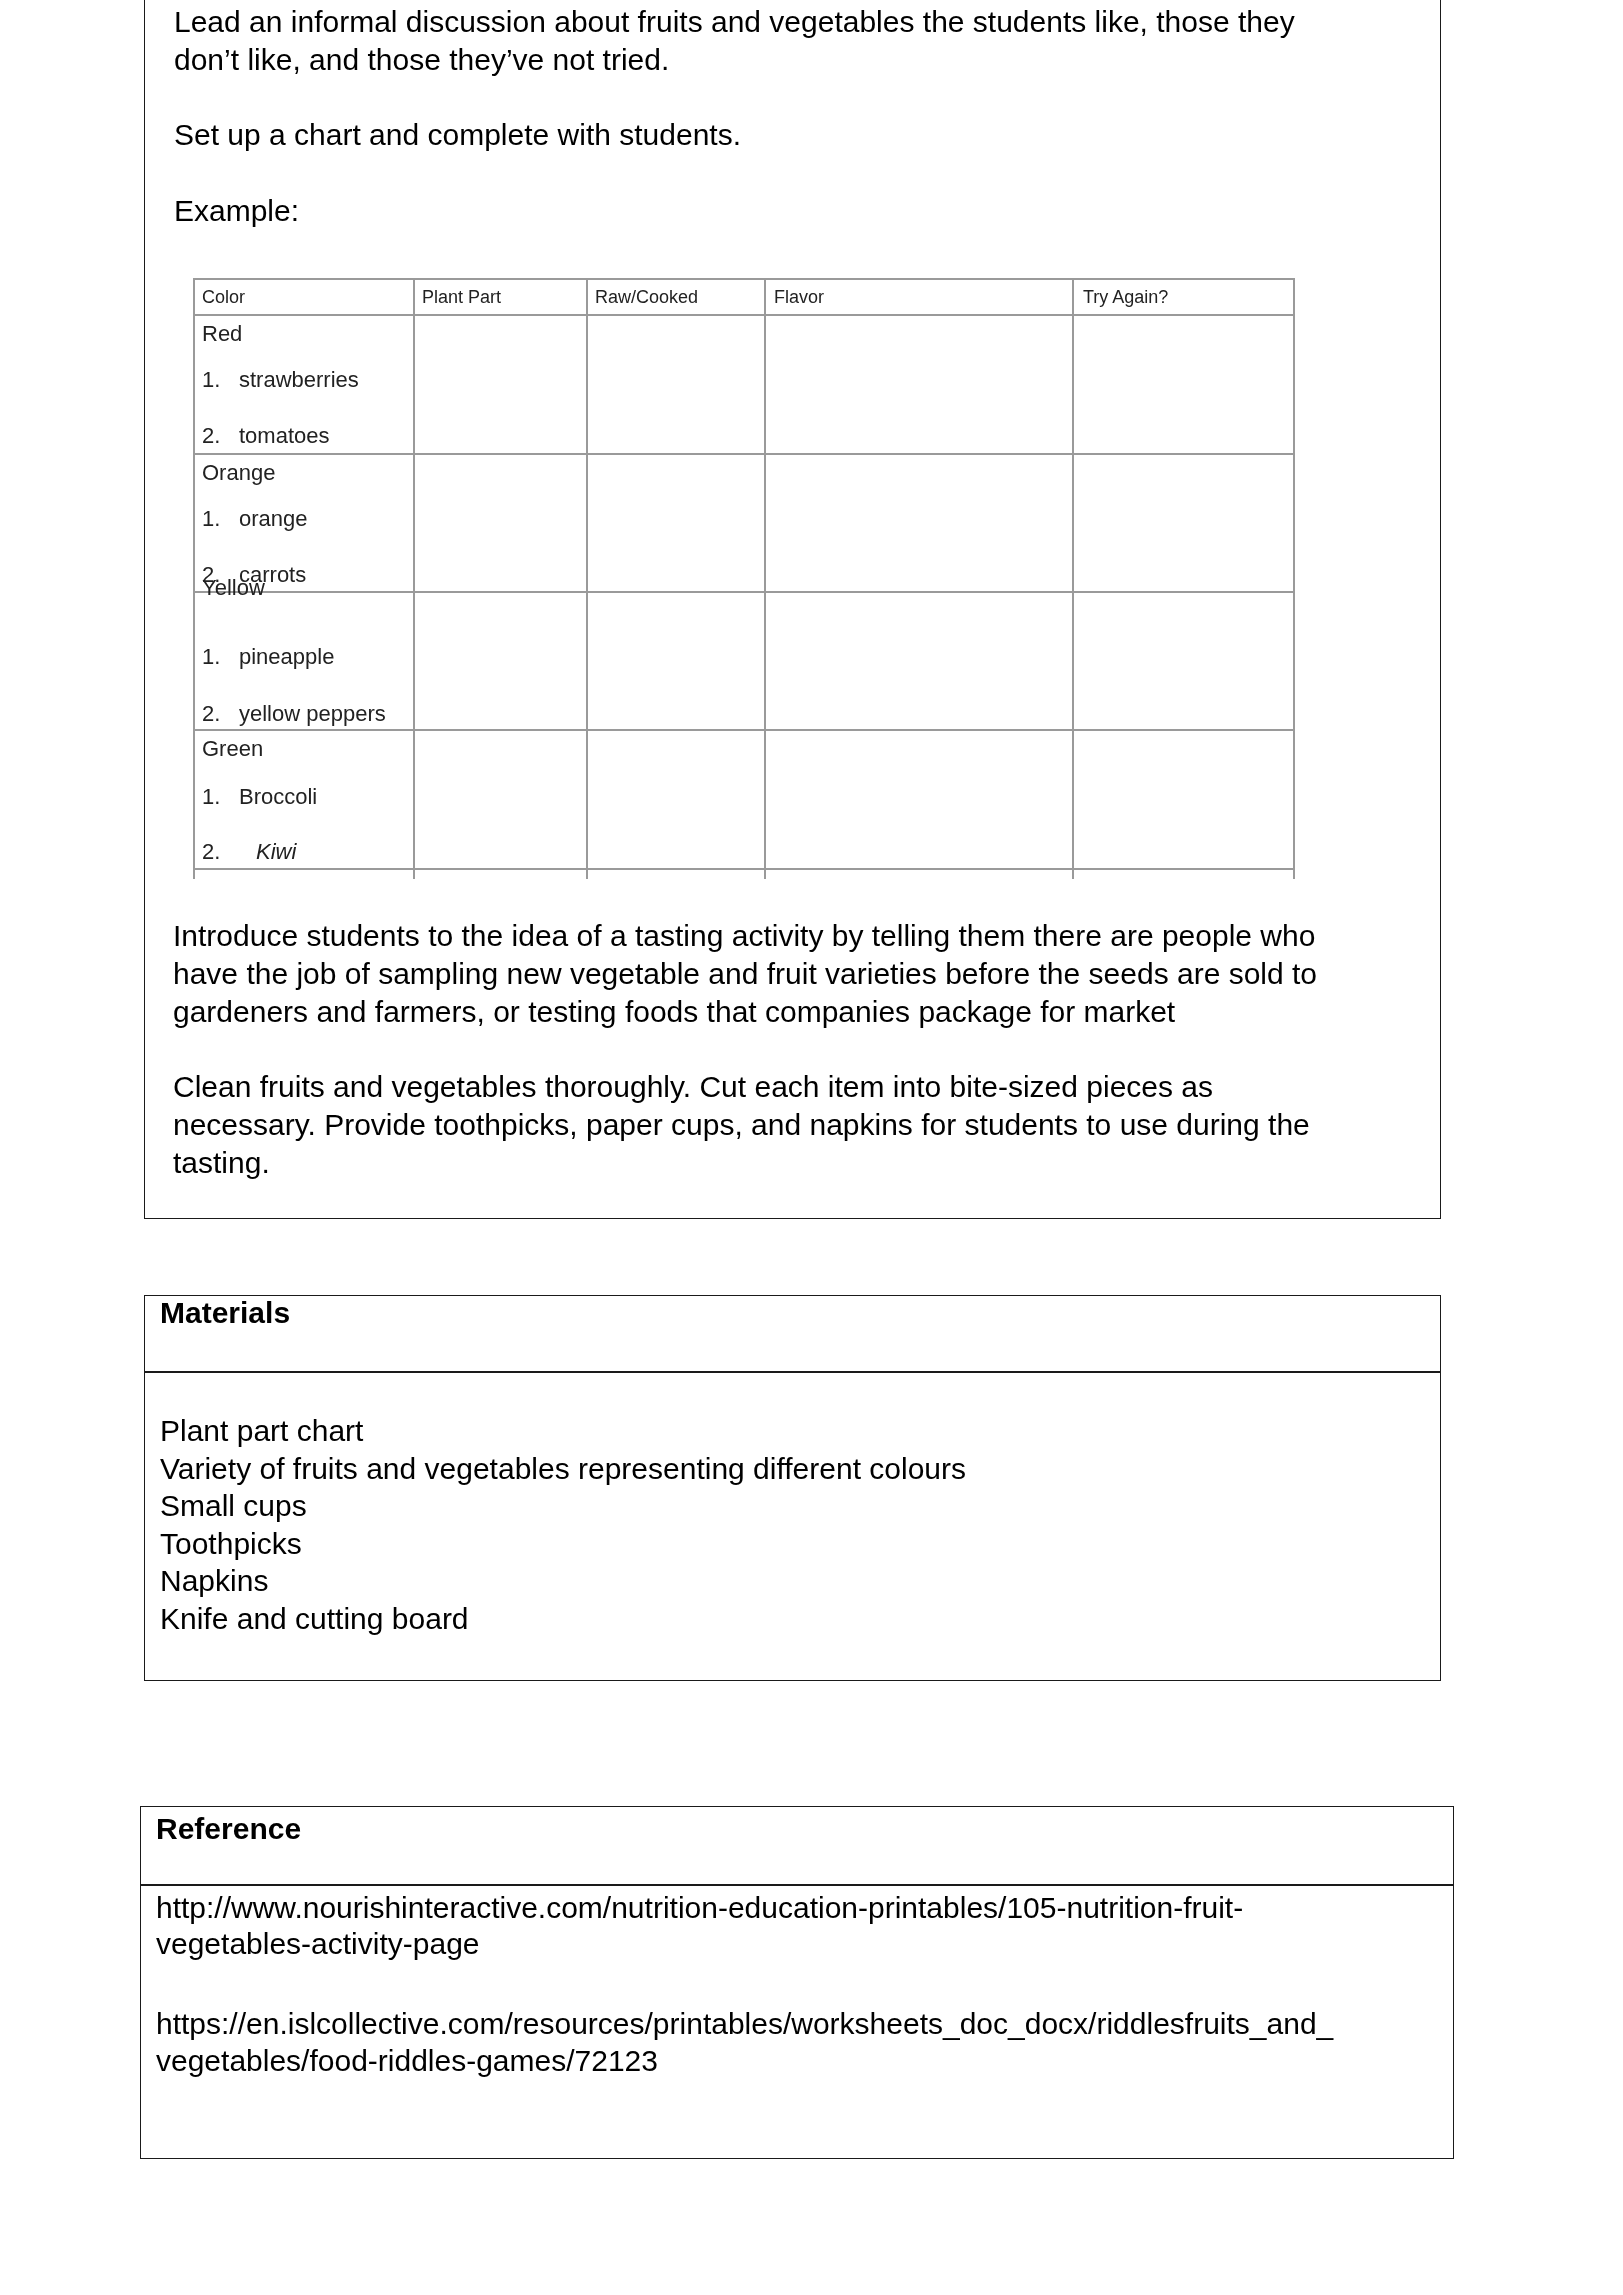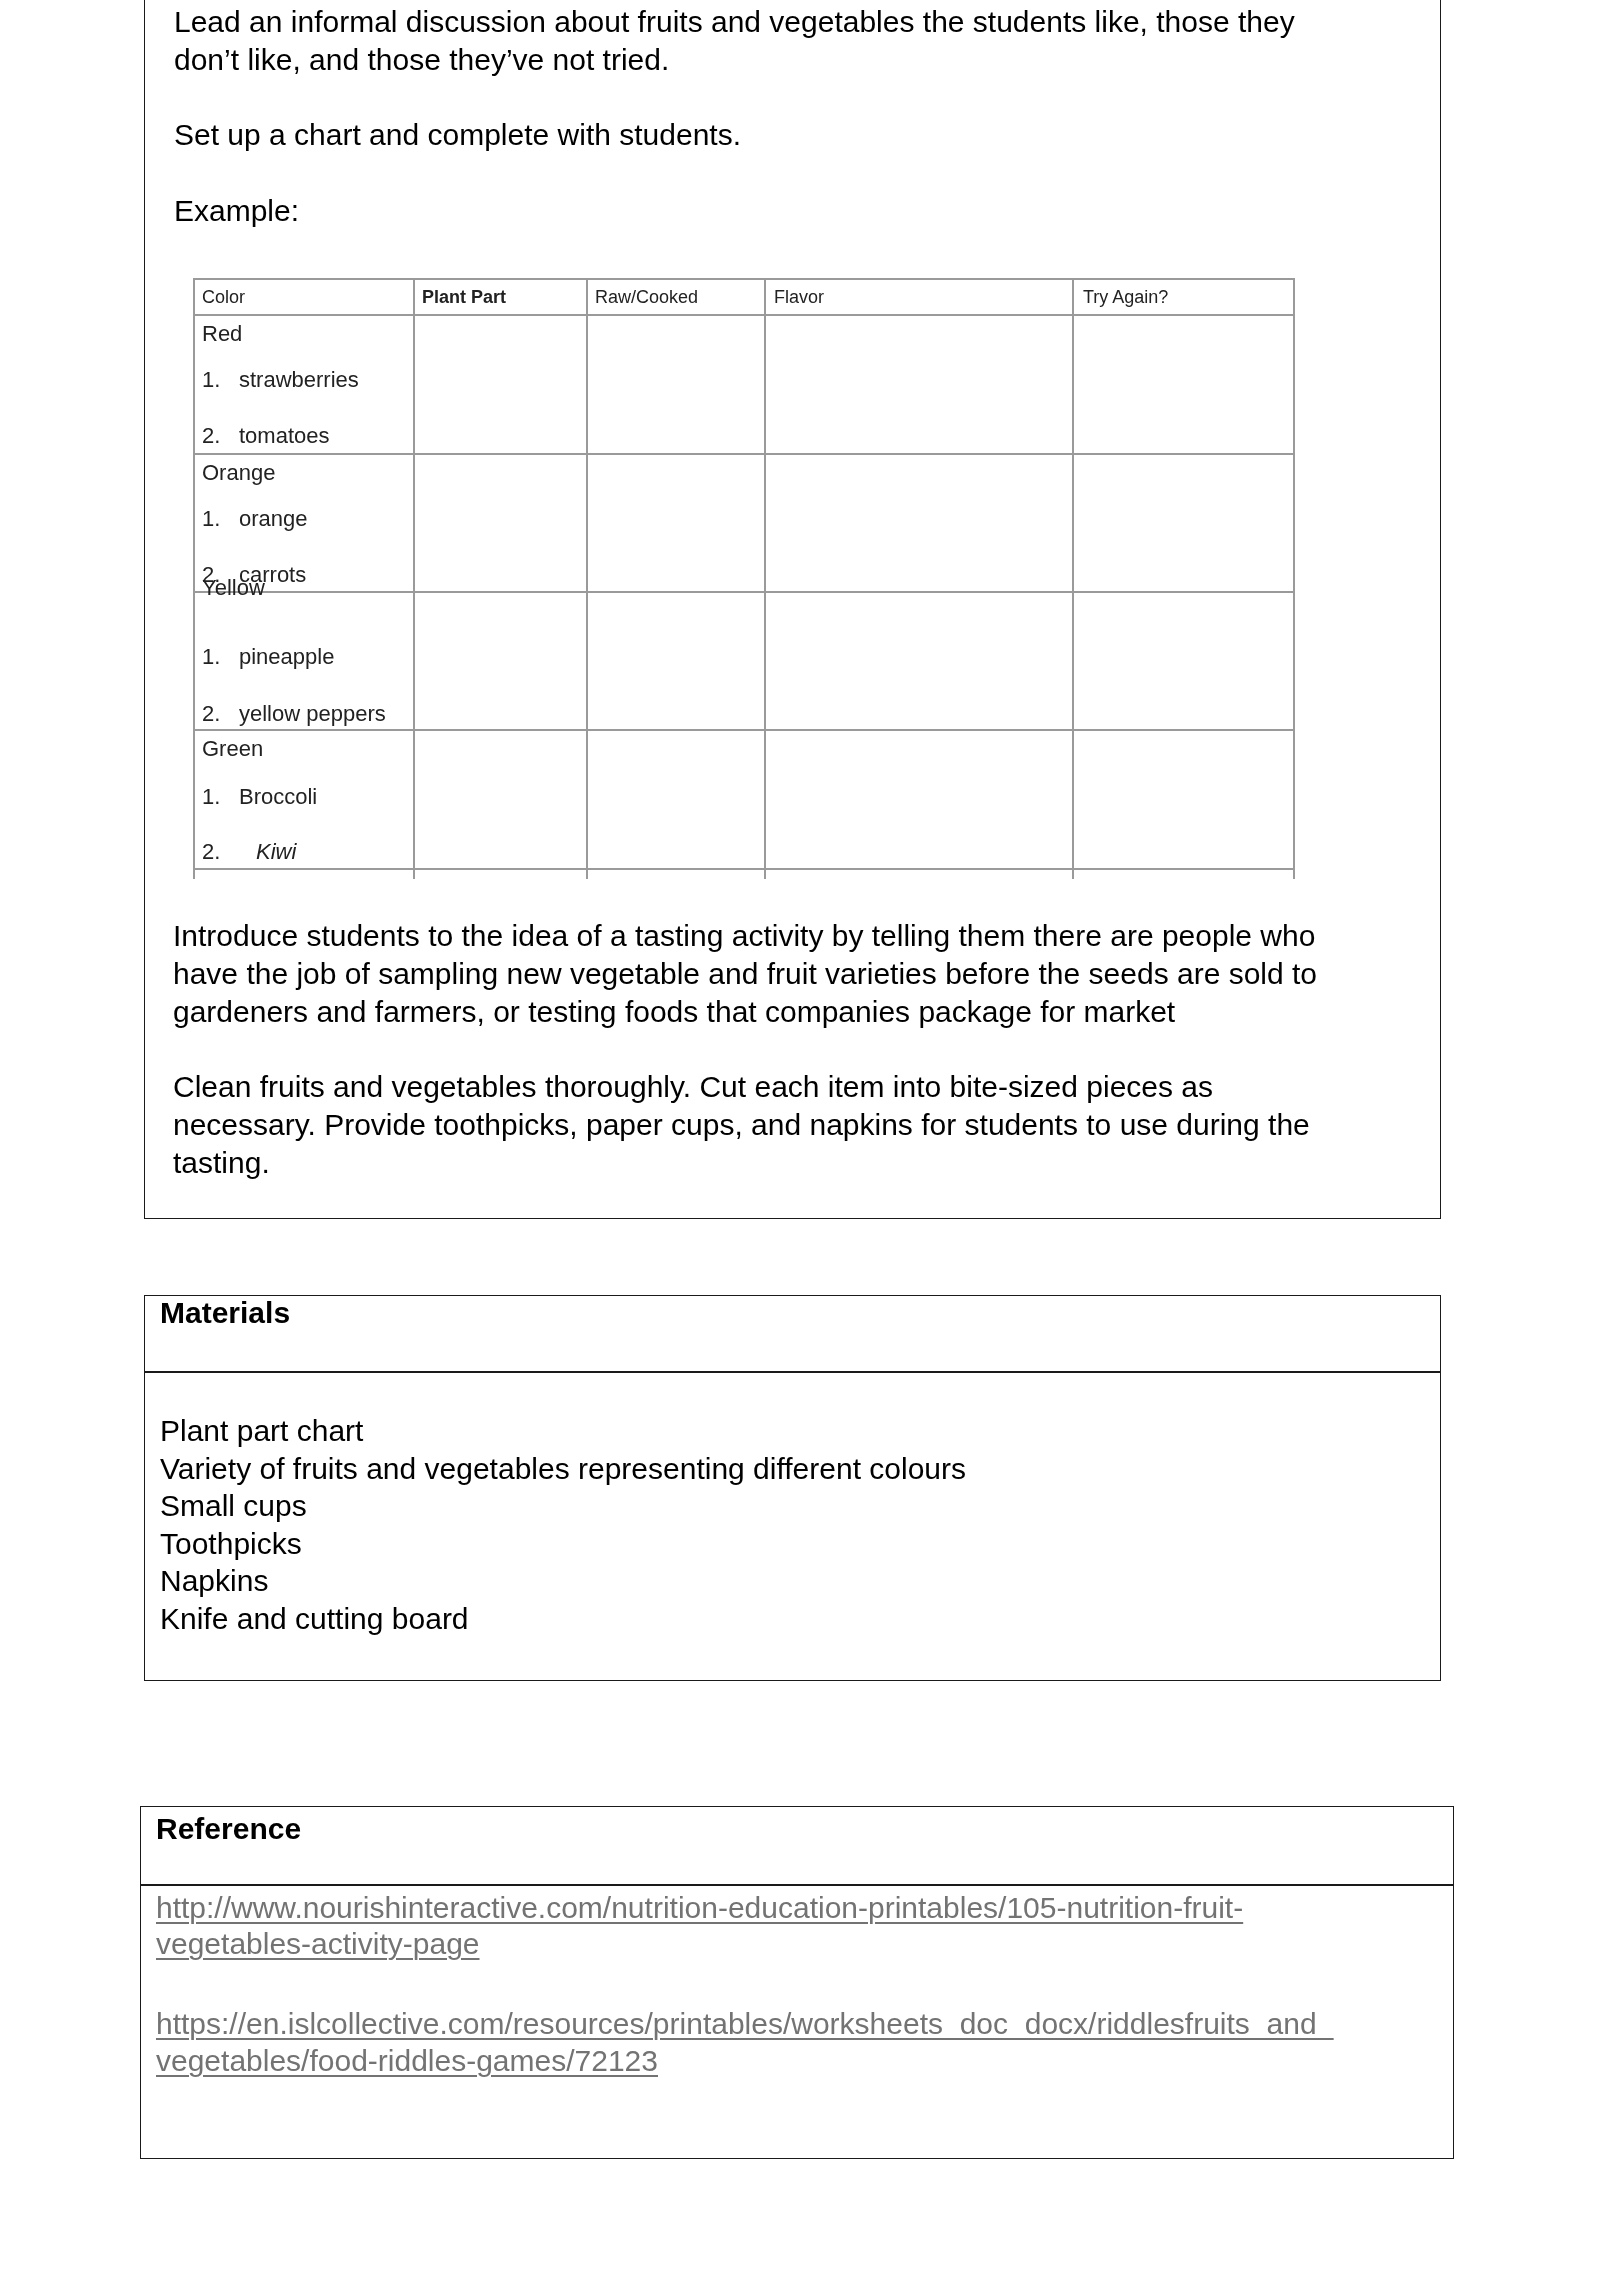--- a/index.html
+++ b/index.html
@@ -15,21 +15,21 @@
   .cell-text { position: absolute; white-space: nowrap; font-size: 22px; line-height: 25px; color: #222; font-family: "Liberation Sans", sans-serif; }
   .hdr-text { position: absolute; white-space: nowrap; font-size: 18px; line-height: 25px; color: #222; font-family: "Liberation Sans", sans-serif; }
 
   
   #materials-box { left: 144px; top: 1295px; width: 1297px; height: 386px; }
   .divider { position: absolute; height: 1.6px; background: #1a1a1a; }
   .heading { position: absolute; font-weight: bold; font-size: 30px; line-height: 38px; white-space: nowrap; font-family: "Liberation Sans", sans-serif; }
 
   
   #reference-box { left: 140px; top: 1806px; width: 1314px; height: 353px; }
-  a.link { color: #737373; text-decoration: underline; text-decoration-thickness: 1.6px; text-underline-offset: 4px; }
+  a.link { color: #000000; text-decoration-thickness: 1.6px; text-underline-offset: 4px; }
 </style>
 </head>
 <body>
 
 <div id="intro-box" class="box"></div>
 
 <div class="line" style="left:174px; top:3.2px;">Lead an informal discussion about fruits and vegetables the students like, those they</div>
 <div class="line" style="left:174px; top:41px;">don’t like, and those they’ve not tried.</div>
 <div class="line" style="left:174px; top:116px;">Set up a chart and complete with students.</div>
 <div class="line" style="left:174px; top:192px;">Example:</div>
@@ -44,21 +44,21 @@
   <div class="hline" style="left:193px; top:868px; width:1102px;"></div>
 
   <div class="vline" style="left:193px; top:278px; height:601px;"></div>
   <div class="vline" style="left:413px; top:278px; height:601px;"></div>
   <div class="vline" style="left:586px; top:278px; height:601px;"></div>
   <div class="vline" style="left:764px; top:278px; height:601px;"></div>
   <div class="vline" style="left:1072px; top:278px; height:601px;"></div>
   <div class="vline" style="left:1293px; top:278px; height:601px;"></div>
 
   <div class="hdr-text" style="left:202px; top:285px;">Color</div>
-  <div class="hdr-text" style="left:422px; top:285px;font-weight:bold;">Plant Part</div>
+  <div class="hdr-text" style="left:422px; top:285px;">Plant Part</div>
   <div class="hdr-text" style="left:595px; top:285px;">Raw/Cooked</div>
   <div class="hdr-text" style="left:774px; top:285px;">Flavor</div>
   <div class="hdr-text" style="left:1083px; top:285px;">Try Again?</div>
 
   <div class="cell-text" style="left:202px; top:321px;">Red</div>
   <div class="cell-text" style="left:202px; top:367px;">1.</div>
   <div class="cell-text" style="left:239px; top:367px;">strawberries</div>
   <div class="cell-text" style="left:202px; top:423px;">2.</div>
   <div class="cell-text" style="left:239px; top:423px;">tomatoes</div>
 

